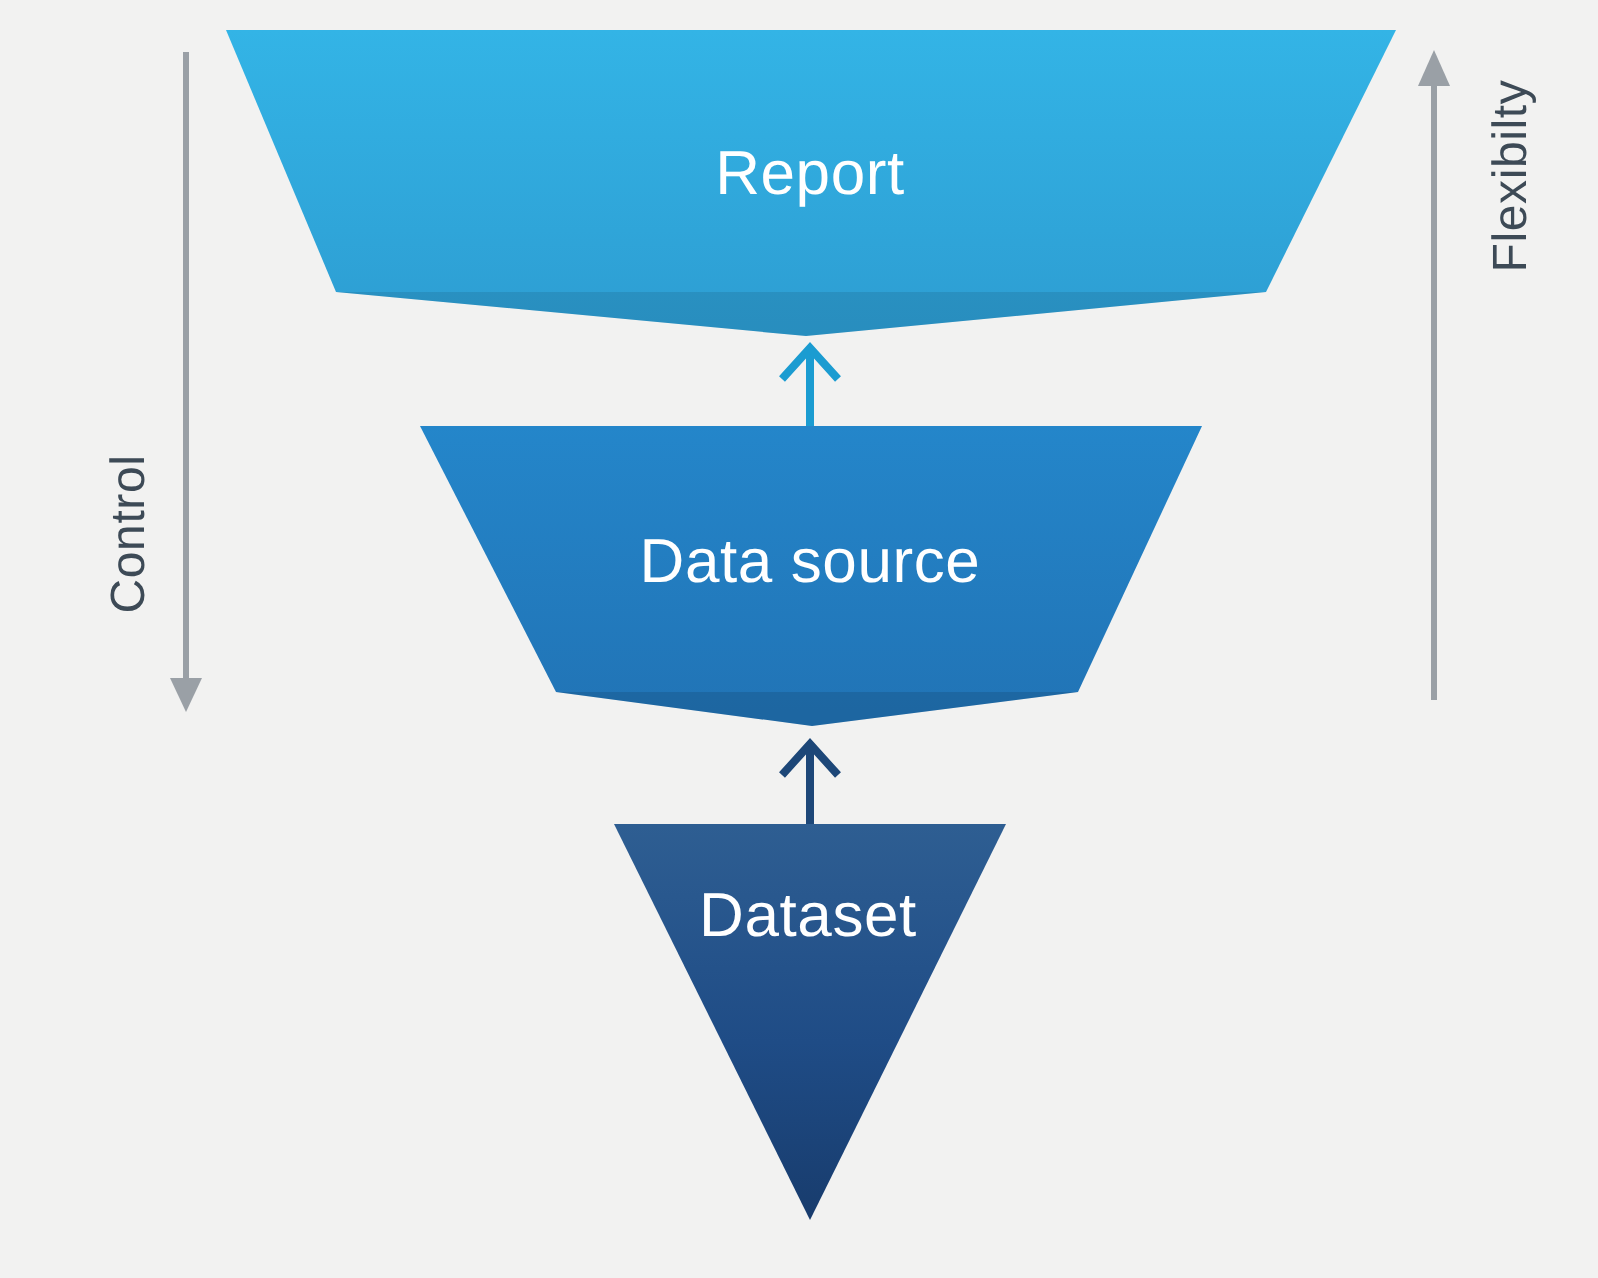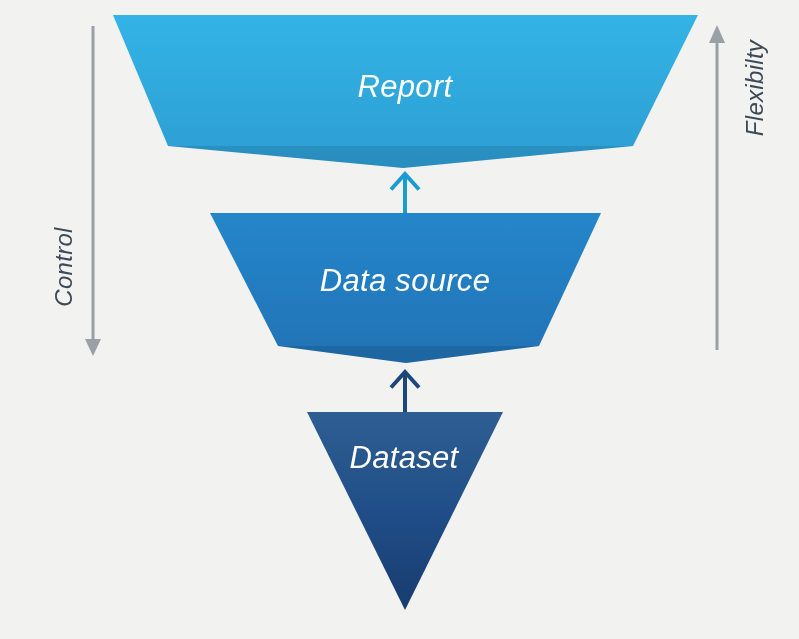--- a/index.html
+++ b/index.html
@@ -8,21 +8,20 @@
     width: 799px;
     height: 639px;
     background: #f2f2f1;
     overflow: hidden;
     font-family: "Liberation Sans", sans-serif;
   }
   .stage {
     position: relative;
     width: 799px;
     height: 639px;
-    font-style: italic;
   }
   svg { display: block; }
   .band-label {
     font-family: "Liberation Sans", sans-serif;
     font-size: 31px;
     font-weight: 500;
     letter-spacing: 0.3px;
   }
   .axis-label {
     font-family: "Liberation Sans", sans-serif;

